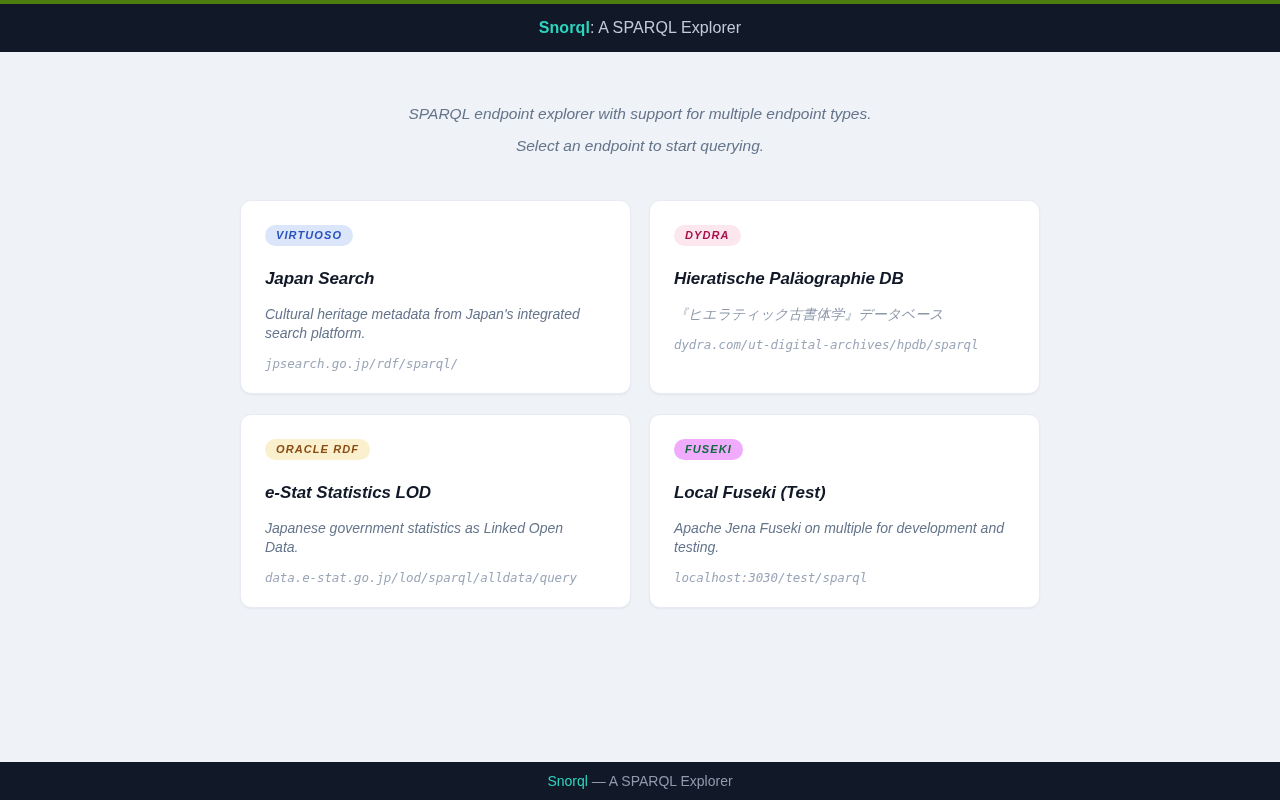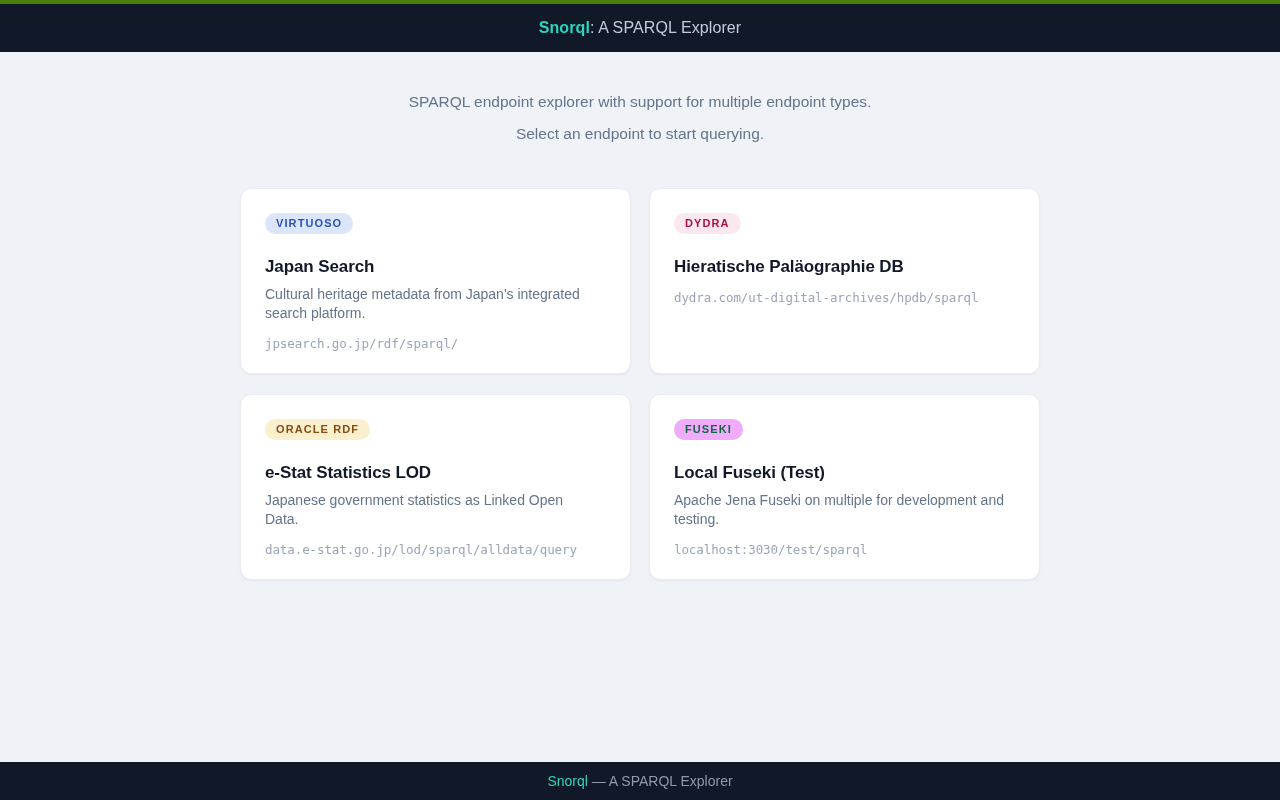--- a/index.html
+++ b/index.html
@@ -33,21 +33,22 @@
     letter-spacing: 0.1px;
   }
   .app-title .brand {
     color: #2dd4bf;
     font-weight: bold;
   }
 
   
   .main {
     flex: 1 1 auto;
-    padding-top: 34px;
+    padding-top: 46px;
+    font-style: italic;
   }
 
   .intro {
     text-align: center;
     color: #64748b;
     font-size: 15.5px;
     line-height: 32px;
   }
   .intro-line { display: block; }
 
@@ -85,21 +86,21 @@
 
   .card-title {
     margin-top: 23px;
     font-size: 17px;
     font-weight: bold;
     color: #111827;
     letter-spacing: -0.1px;
   }
 
   .card-desc {
-    margin-top: 8px;
+    margin-top: 16px;
     font-size: 14px;
     line-height: 19px;
     color: #64748b;
     max-width: 330px;
   }
   .card-desc.jp {
     color: #8d98ab;
     max-width: 340px;
   }
 
@@ -149,20 +150,21 @@
     <div class="endpoint-card row1">
       <span class="badge" style="background-color: rgb(220, 230, 251); color: rgb(42, 82, 190);">VIRTUOSO</span>
       <div class="card-title">Japan Search</div>
       <div class="card-desc">Cultural heritage metadata from Japan's integrated search platform.</div>
       <div class="card-url">jpsearch.go.jp/rdf/sparql/</div>
     </div>
 
     <div class="endpoint-card row1">
       <span class="badge" style="background-color: rgb(252, 231, 239); color: rgb(168, 16, 74);">DYDRA</span>
       <div class="card-title">Hieratische Paläographie DB</div>
+      <div class="card-desc jp">『ヒエラティック古書体学』データベース</div>
       <div class="card-url">dydra.com/ut-digital-archives/hpdb/sparql</div>
     </div>
 
     <div class="endpoint-card row2">
       <span class="badge" style="background-color: rgb(251, 240, 205); color: rgb(138, 75, 18);">ORACLE RDF</span>
       <div class="card-title">e-Stat Statistics LOD</div>
       <div class="card-desc">Japanese government statistics as Linked Open Data.</div>
       <div class="card-url">data.e-stat.go.jp/lod/sparql/alldata/query</div>
     </div>
 

